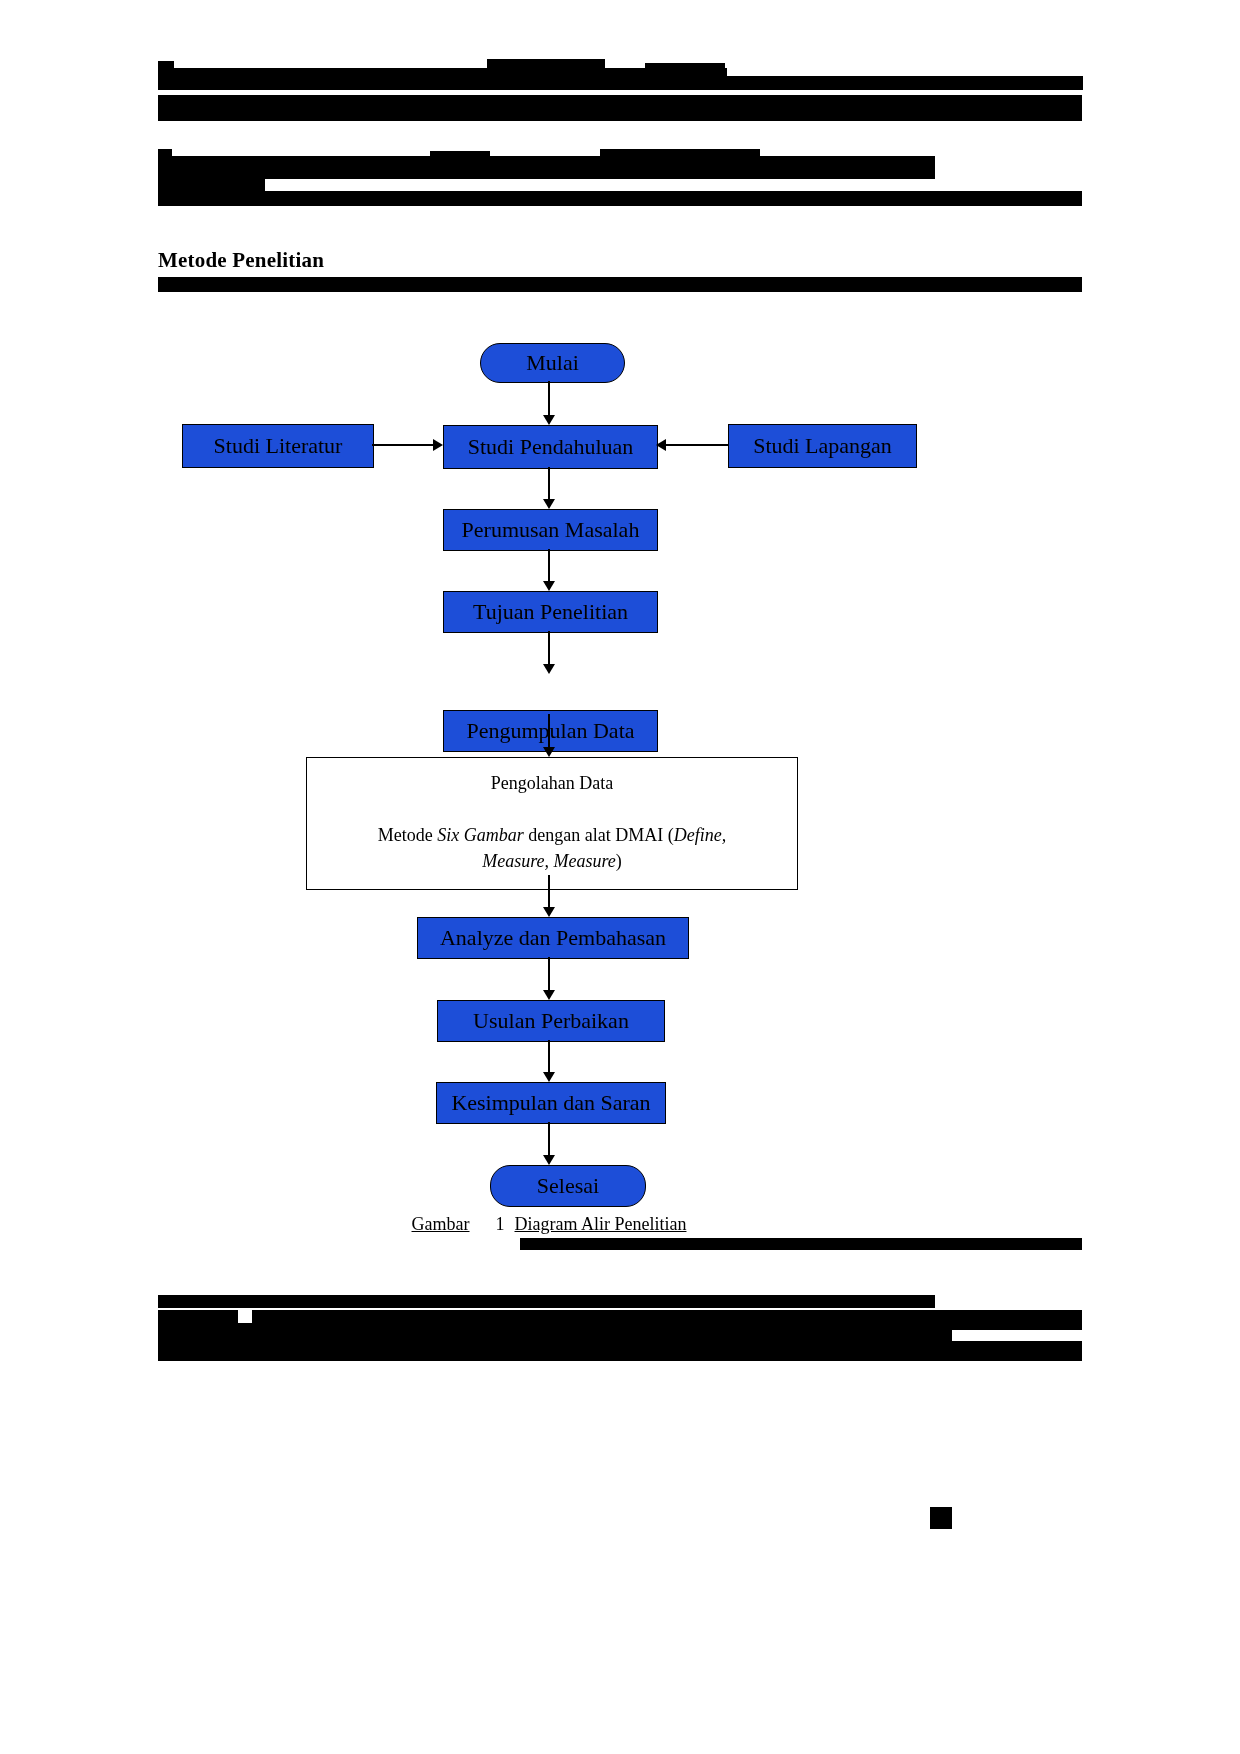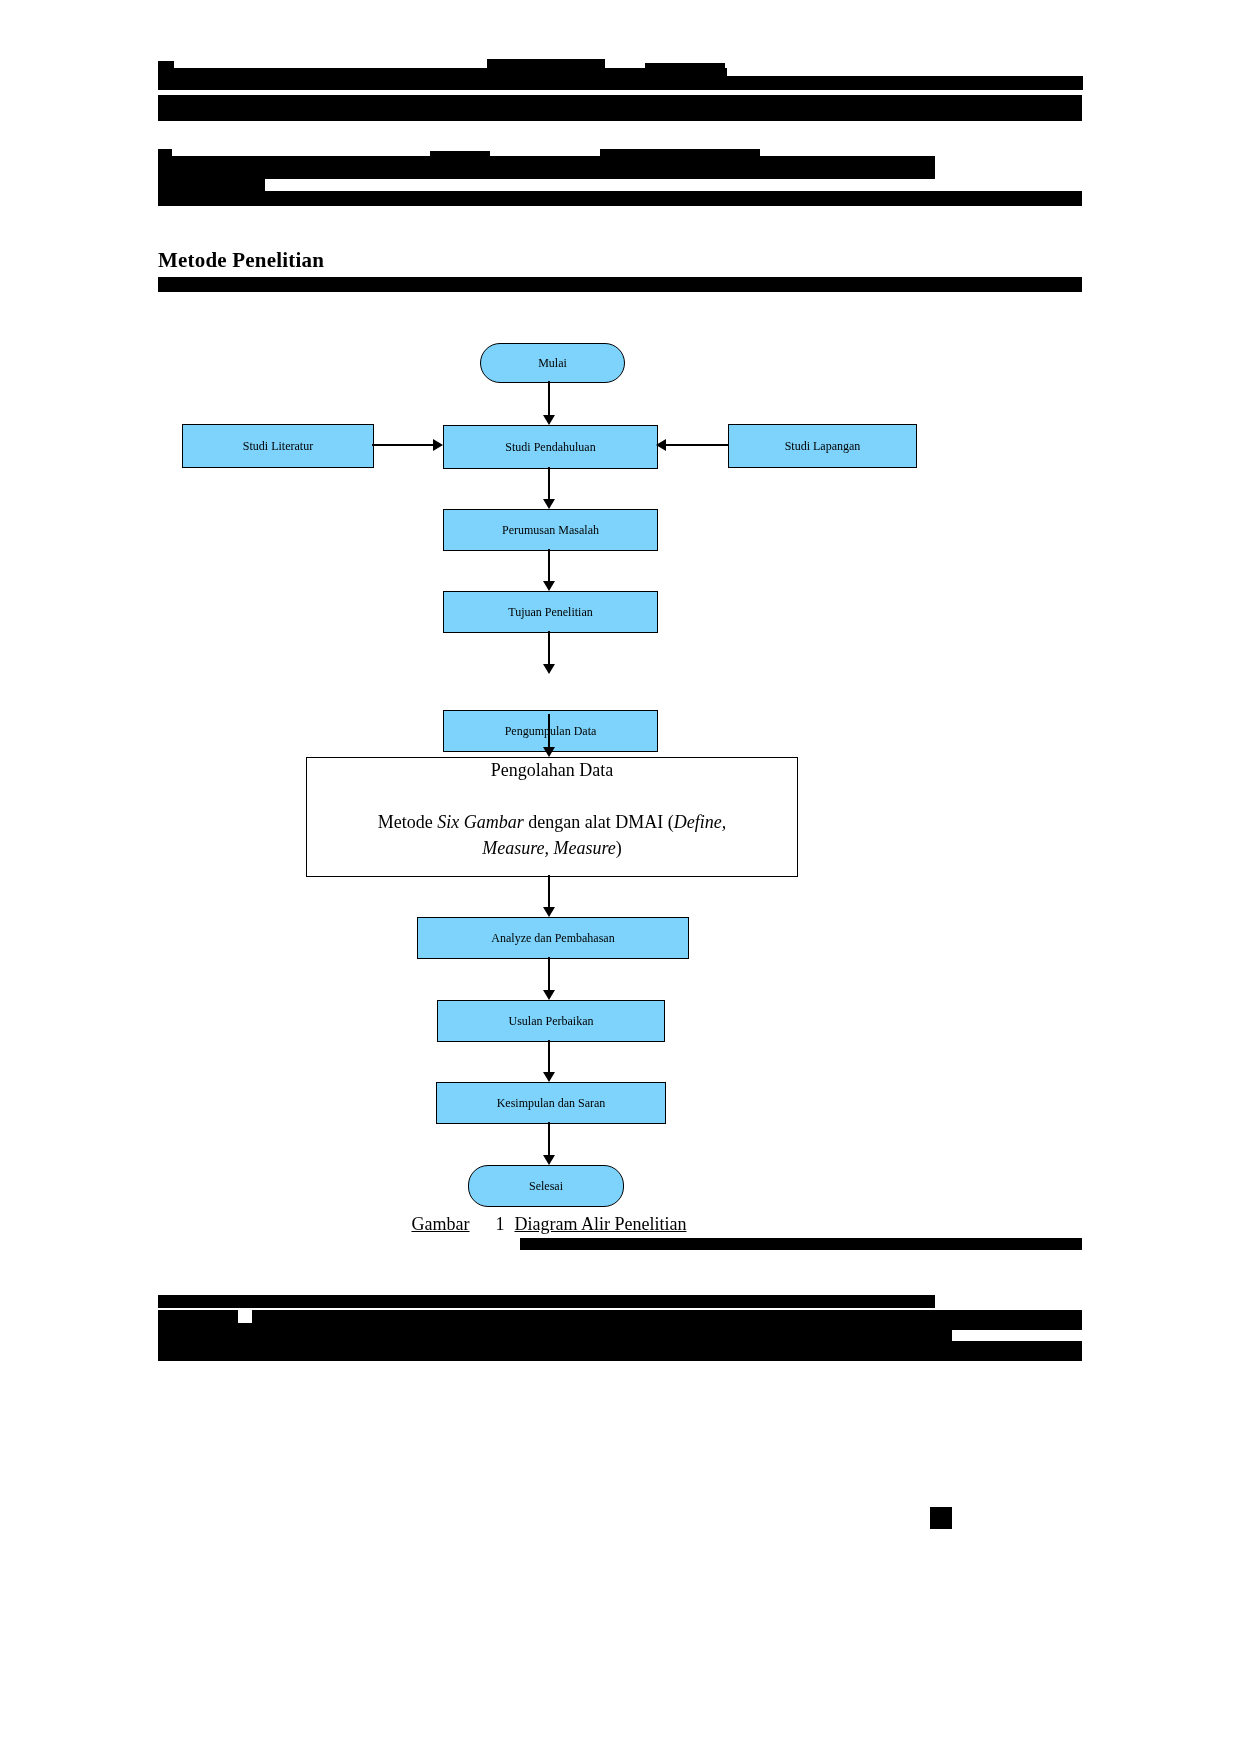--- a/index.html
+++ b/index.html
@@ -1,23 +1,23 @@
 <!DOCTYPE html>
 <html><head>
 <meta charset="utf-8">
 <style>
   html,body{margin:0;padding:0;background:#ffffff;}
   body{font-family:"Liberation Serif","DejaVu Serif",serif;color:#000;}
   .page{position:relative;width:1240px;height:1754px;background:#ffffff;overflow:hidden;margin:0 auto;}
   .bar{position:absolute;background:#000;}
   .whitebar{position:absolute;background:#fff;}
   .heading{position:absolute;font-weight:bold;font-size:21px;letter-spacing:.2px;}
-  .node{position:absolute;border:1px solid #000;background:#7dd3fc;display:flex;align-items:center;justify-content:center;font-size:12px;text-align:center;}
+  .node{position:absolute;border:1px solid #000;background:#1d4ed8;display:flex;align-items:center;justify-content:center;font-size:22px;text-align:center;}
   .oval{border-radius:20px;}
-  .node-big{position:absolute;border:1px solid #000;background:#fff;font-size:18px;text-align:center;}
+  .node-big{position:absolute;border:1px solid #000;background:#fff;font-size:18px;text-align:center;padding-top:13px;}
   .big-title{line-height:24px;margin-bottom:27px;}
   .big-line{line-height:26px;}
   .arrow-v{position:absolute;width:2px;background:#000;}
   .arrow-v::after{content:"";position:absolute;left:-5px;bottom:-10px;width:0;height:0;
     border-left:6px solid transparent;border-right:6px solid transparent;border-top:10px solid #000;}
   .arrow-h{position:absolute;height:2px;background:#000;}
   .arrow-h.right::after{content:"";position:absolute;right:-10px;top:-5px;width:0;height:0;
     border-top:6px solid transparent;border-bottom:6px solid transparent;border-left:10px solid #000;}
   .arrow-h.left::before{content:"";position:absolute;left:-10px;top:-5px;width:0;height:0;
     border-top:6px solid transparent;border-bottom:6px solid transparent;border-right:10px solid #000;}
@@ -106,21 +106,21 @@
   </div>
 
   <div class="arrow-v" style="left:548px;top:1040px;height:32px"></div>
 
   <div class="node" style="left:436px;top:1082px;width:228px;height:40px">
     <span>Kesimpulan dan Saran</span>
   </div>
 
   <div class="arrow-v" style="left:548px;top:1122px;height:33px"></div>
 
-  <div class="node oval" style="left:468px;top:1165px;width:154px;height:40px">
+  <div class="node oval" style="left:490px;top:1165px;width:154px;height:40px">
     <span>Selesai</span>
   </div>
 
   <div class="caption" style="left:158px;top:1214px;width:782px"><span class="u">Gambar</span><span class="cap-gap1"></span><span>1</span><span class="cap-gap2"></span><span class="u">Diagram Alir Penelitian</span></div>
 
   <div class="bar" style="left:520px;top:1238px;width:562px;height:12px"></div>
 
   <div class="bar" style="left:158px;top:1295px;width:777px;height:13px"></div>
   <div class="bar" style="left:158px;top:1310px;width:924px;height:51px"></div>
   <div class="whitebar" style="left:238px;top:1310px;width:14px;height:13px"></div>

